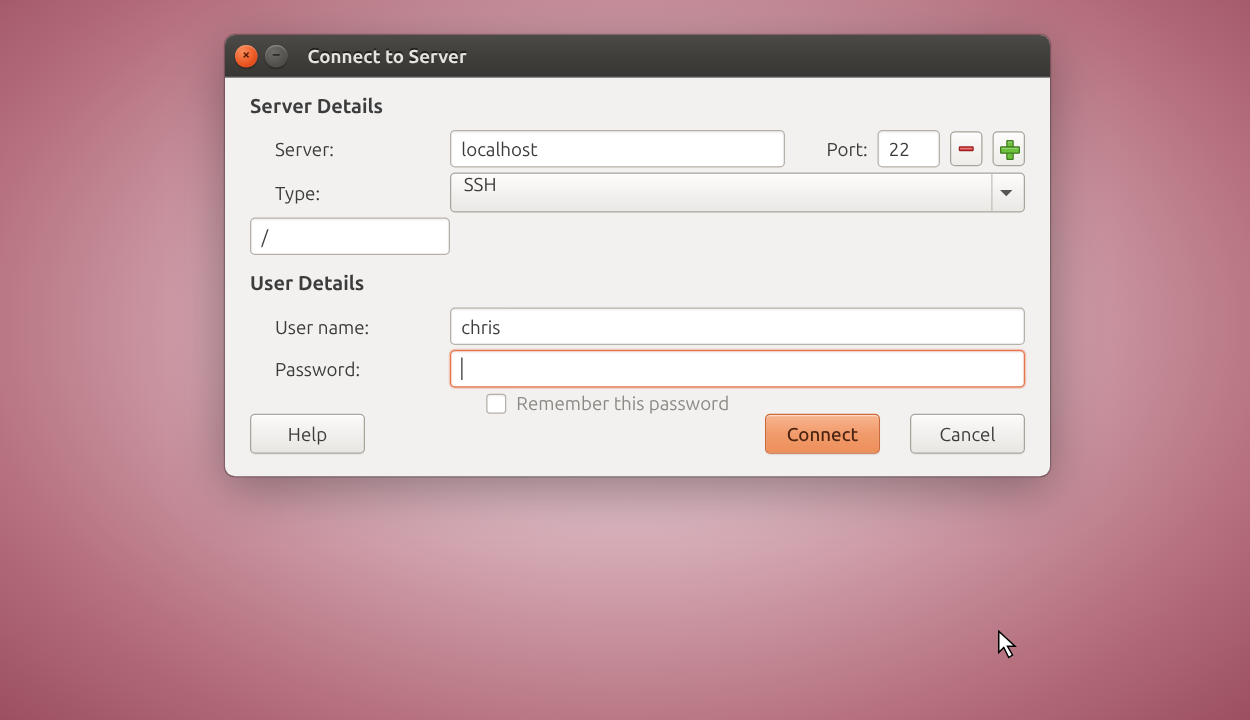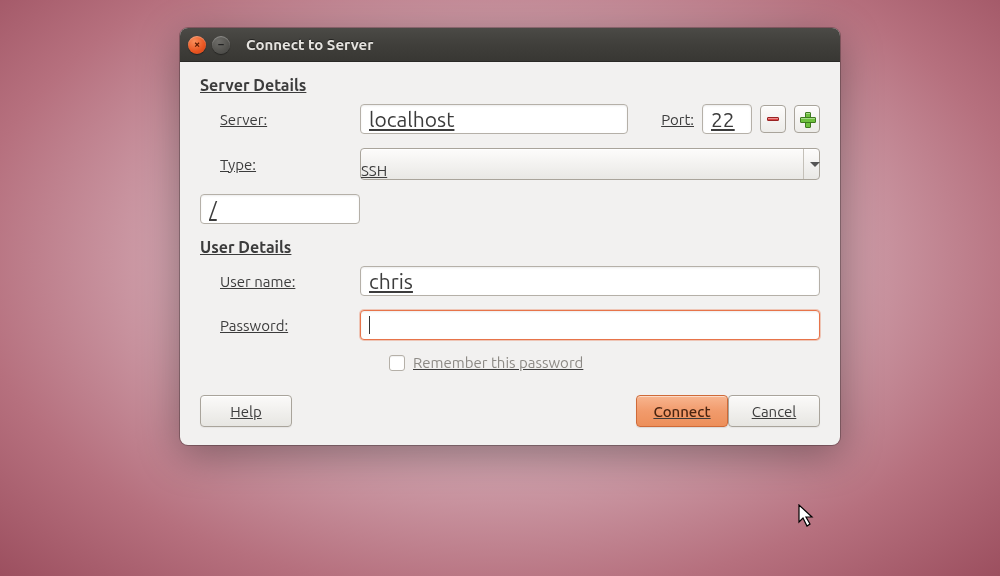--- a/index.html
+++ b/index.html
@@ -58,45 +58,44 @@
     }
     .tb-title {
       color: #e6e4e0;
       font-weight: bold;
       font-size: 15px;
       margin-left: 10px;
       text-shadow: 0 -1px 0 rgba(0,0,0,0.5);
     }
     .content {
       padding: 14px 20px 18px 20px;
-      text-decoration: underline;
     }
     .section-title {
       font-weight: bold;
       font-size: 16px;
       margin-bottom: 10px;
       color: #3c3c3c;
     }
     .form-grid {
       display: grid;
       grid-template-columns: 160px 1fr;
-      row-gap: 14px;
+      row-gap: 4px;
       align-items: center;
     }
     .form-grid .lbl {
       padding-left: 20px;
       color: #3c3c3c;
     }
     .text-input {
       height: 30px;
       border: 1px solid #b5b0a8;
       border-radius: 4px;
       background: #fff;
       padding: 0 8px;
-      font-size: 21px;
+      font-size: 15px;
       font-family: inherit;
       color: #3c3c3c;
       box-shadow: inset 0 1px 2px rgba(0,0,0,0.08);
       width: 100%;
     }
     .text-input.focused {
       border-color: #e7744a;
       box-shadow: inset 0 1px 2px rgba(0,0,0,0.08), 0 0 0 1px rgba(231,116,74,0.35);
     }
     .server-row {
@@ -134,22 +133,22 @@
     }
     .plus-glyph::before { left:5px; top:0; width:4px; height:14px; }
     .plus-glyph::after { top:5px; left:0; height:4px; width:14px; }
     .combo {
       position: relative;
       height: 32px;
       border: 1px solid #a9a49b;
       border-radius: 4px;
       background: linear-gradient(to bottom, #fdfcfb, #e9e8e5);
       display: flex;
-      align-items: flex-end;
-      padding: 0 0;
+      align-items: flex-start;
+      padding: 0 10px;
       box-shadow: inset 0 1px 0 #fff;
       cursor: pointer;
     }
     .combo .combo-text { flex:1; color:#3c3c3c; }
     .combo-arrow-box {
       width: 22px;
       height: 100%;
       border-left: 1px solid #c4c0b8;
       display:flex; align-items:center; justify-content:center;
       margin-right:-6px;
@@ -167,22 +166,21 @@
     }
     .chk {
       width:16px; height:16px;
       border:1px solid #b5b0a8;
       border-radius:3px;
       background:#fff;
       box-shadow: inset 0 1px 1px rgba(0,0,0,0.06);
     }
     .button-row {
       display:flex;
-      margin-top:24px;
-      gap:0;
+      gap:24px;
     }
     .btn {
       height:32px;
       min-width:92px;
       border:1px solid #a9a49b;
       border-radius:4px;
       background:linear-gradient(to bottom, #fbfaf9, #e7e6e2);
       display:flex; align-items:center; justify-content:center;
       font-size:15px;
       color:#3c3c3c;

